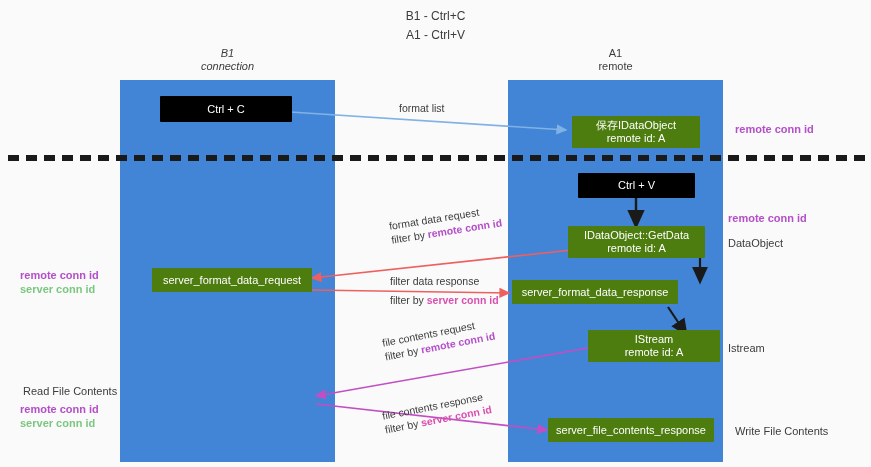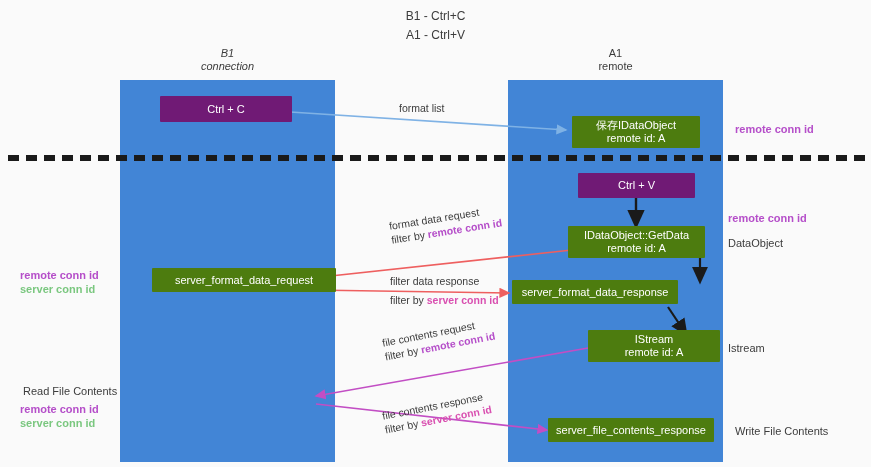--- a/index.html
+++ b/index.html
@@ -49,21 +49,21 @@
   .box {
     position: absolute;
     display: flex; flex-direction: column;
     align-items: center; justify-content: center;
     color: #ffffff;
     font-size: 11px;
     line-height: 13px;
     text-align: center;
     border-radius: 1px;
   }
-  .box.green  { background: #701a75; }
+  .box.green  { background: #000000; }
   .box.orange { background: #4d7c0f; }
 
   
   .sidetext {
     position: absolute;
     font-size: 11px;
     line-height: 14px;
     color: #3c3c3c;
     white-space: nowrap;
   }
@@ -150,21 +150,21 @@
 
   <div class="box green" style="left:578px; top:173px; width:117px; height:25px;">
     <span>Ctrl + V</span>
   </div>
 
   <div class="box orange" style="left:568px; top:226px; width:137px; height:32px;">
     <span>IDataObject::GetData</span>
     <span>remote id: A</span>
   </div>
 
-  <div class="box orange" style="left:152px; top:268px; width:184px; height:24px;">
+  <div class="box orange" style="left:152px; top:268px; width:160px; height:24px;">
     <span>server_format_data_request</span>
   </div>
 
   <div class="box orange" style="left:512px; top:280px; width:166px; height:24px;">
     <span>server_format_data_response</span>
   </div>
 
   <div class="box orange" style="left:588px; top:330px; width:132px; height:32px;">
     <span>IStream</span>
     <span>remote id: A</span>

